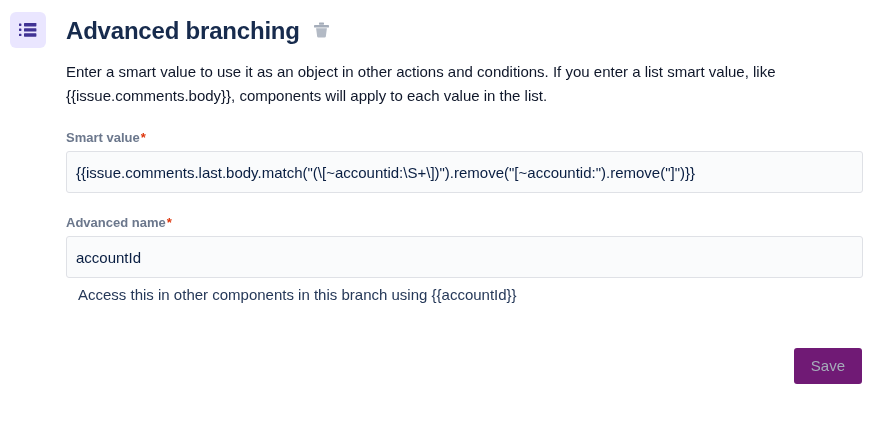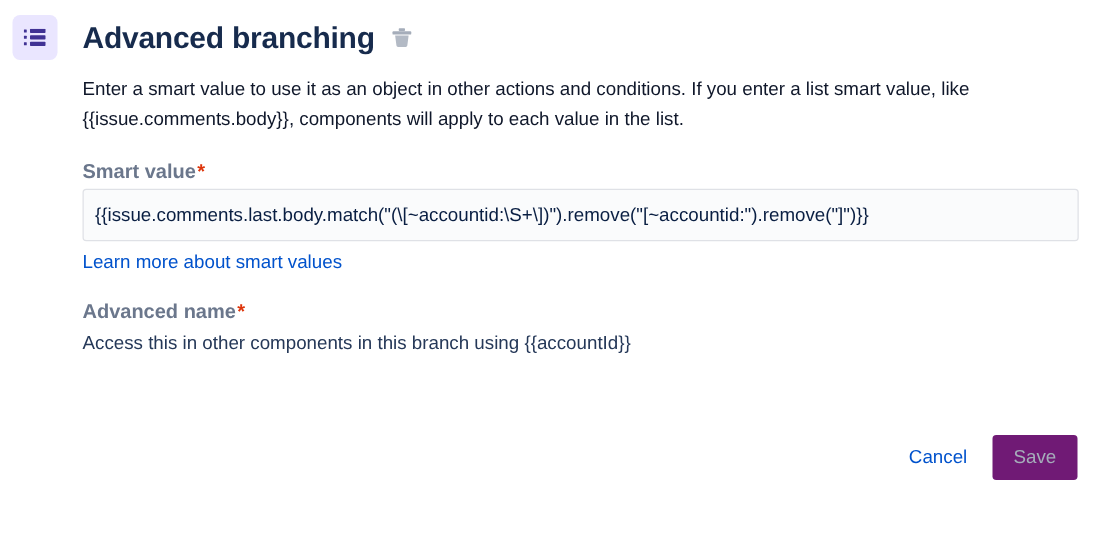--- a/index.html
+++ b/index.html
@@ -82,21 +82,21 @@
     font-size: 15px;
     line-height: 24px;
     color: #0f172a;
     margin: 0;
     width: 796px;
   }
 
   .field-group { margin-top: 22px; }
 
   .field-label {
-    font-size: 16px;
+    font-size: 13px;
     font-weight: bold;
     color: #6B778C;
     line-height: 16px;
     margin-bottom: 5px;
     display: block;
   }
   .req-star {
     color: #DE350B;
     font-weight: bold;
     margin-left: 1px;
@@ -128,20 +128,21 @@
     color: #0052CC;
     text-decoration: none;
     cursor: pointer;
   }
 
   .helper-text {
     margin-top: 7px;
     font-size: 15px;
     line-height: 20px;
     color: #253858;
+    margin-left: 12px;
   }
 
   
   .footer {
     position: absolute;
     right: 13px;
     bottom: 13px;
     display: flex;
     align-items: center;
     gap: 12px;
@@ -199,30 +200,29 @@
 
   <div class="content">
 
     <p class="description">Enter a smart value to use it as an object in other actions and conditions. If you enter a list smart value, like {{issue.comments.body}}, components will apply to each value in the list.</p>
 
     <div class="field-group">
       <label class="field-label">
         <span>Smart value</span><span class="req-star">*</span>
       </label>
       <input class="text-input tall" type="text" value="{{issue.comments.last.body.match(&quot;(\[~accountid:\S+\])&quot;).remove(&quot;[~accountid:&quot;).remove(&quot;]&quot;)}}" placeholder="" style="">
-      <a class="helper-link" href="#">Learn more about smart values</a>
     </div>
 
     <div class="field-group">
       <label class="field-label">
         <span>Advanced name</span><span class="req-star">*</span>
       </label>
+      <input class="text-input tall" type="text" value="accountId" style="">
       <div class="helper-text">Access this in other components in this branch using {{accountId}}</div>
     </div>
 
   </div>
 
   <div class="footer">
-    <button class="btn btn-subtle">Cancel</button>
     <button class="btn btn-disabled" disabled="">Save</button>
   </div>
 
 </div>
 
 </body></html>

